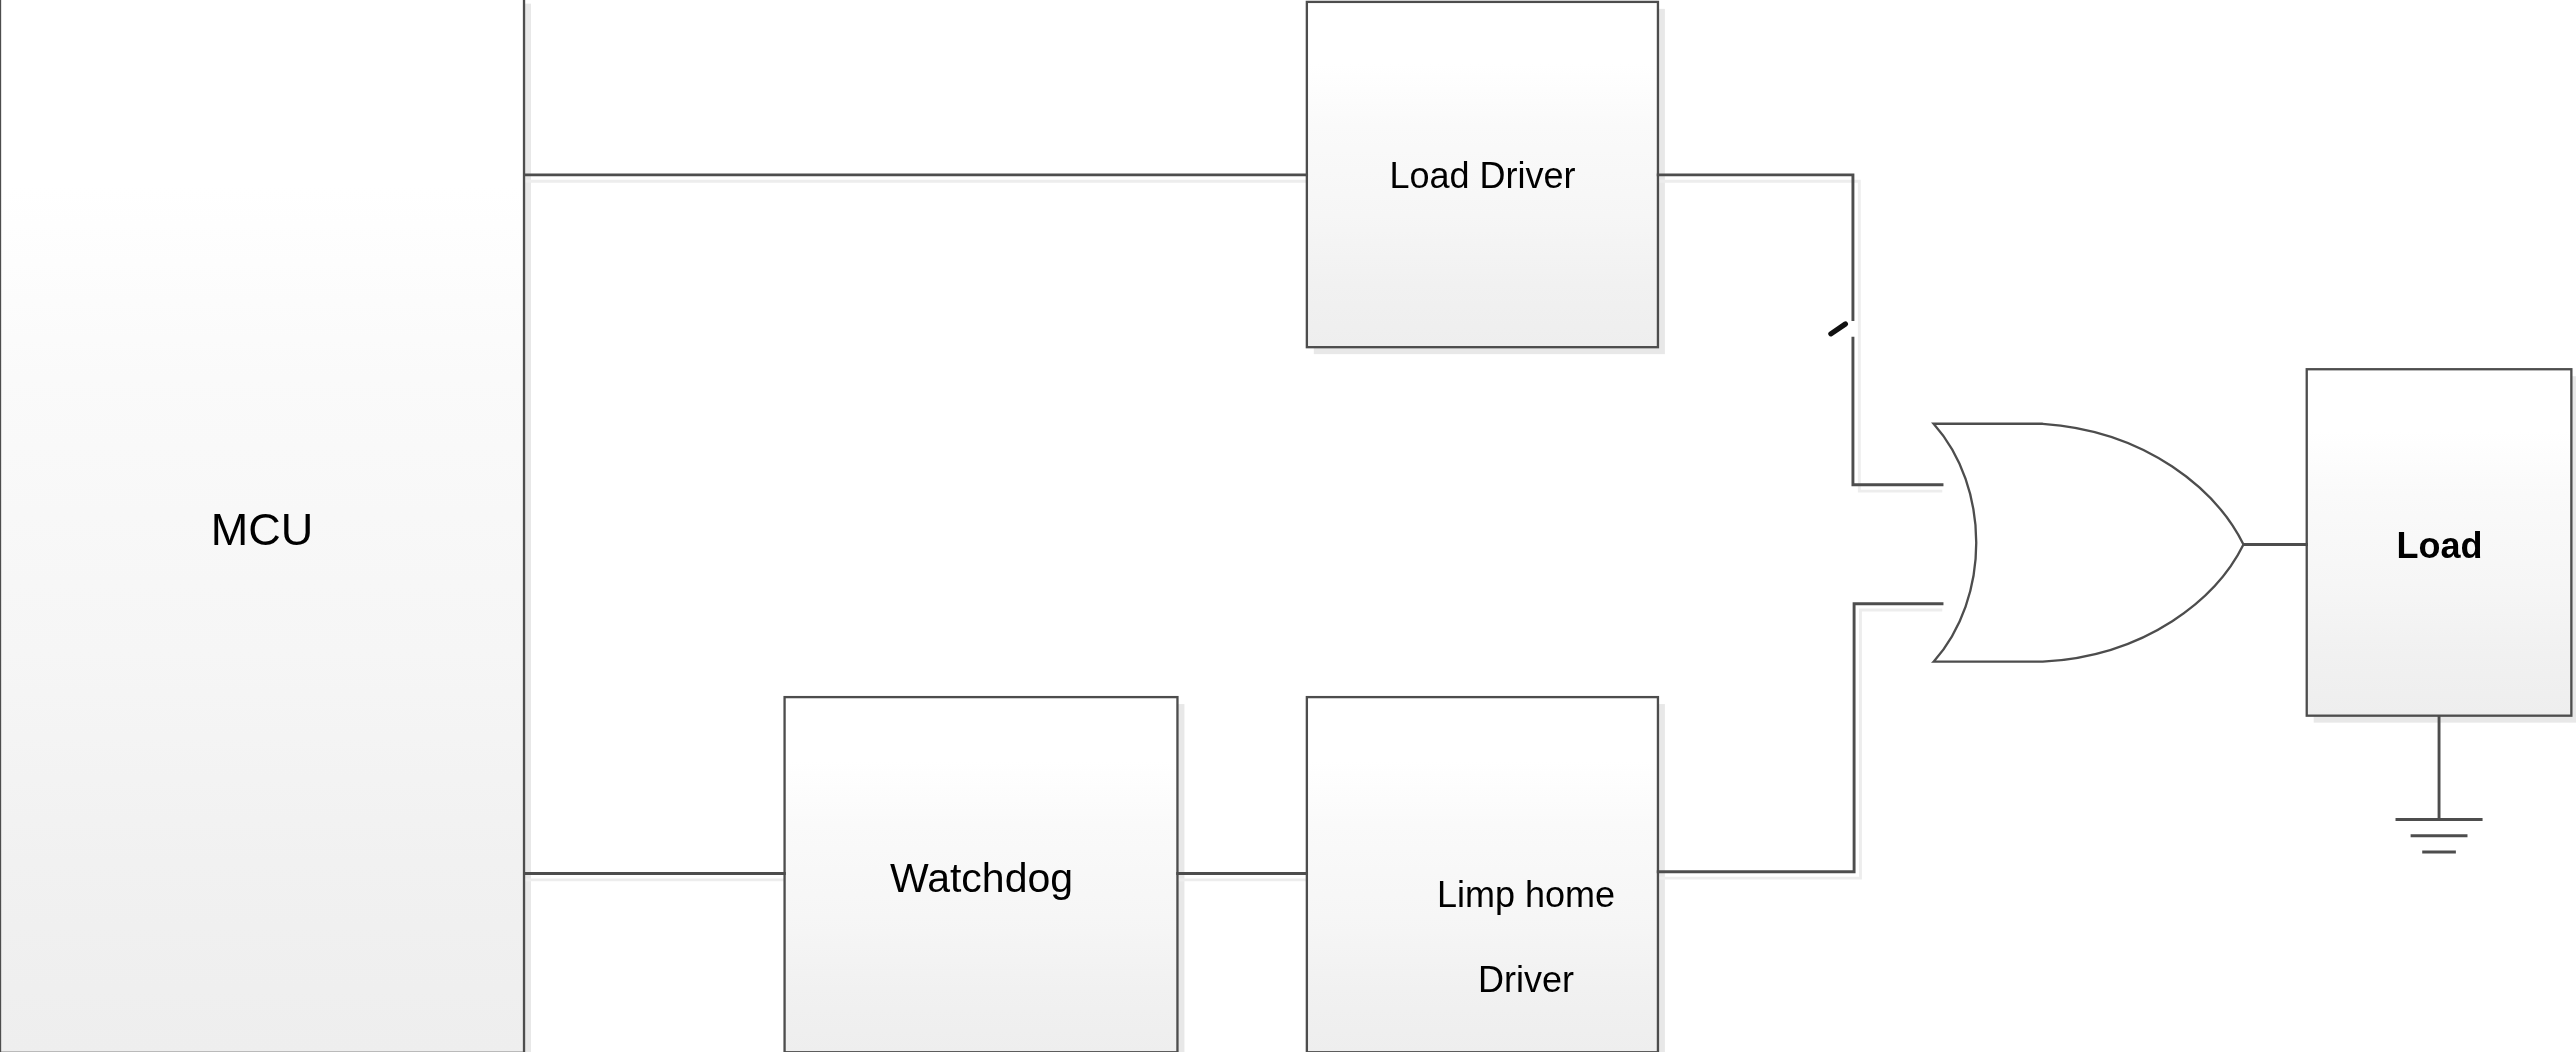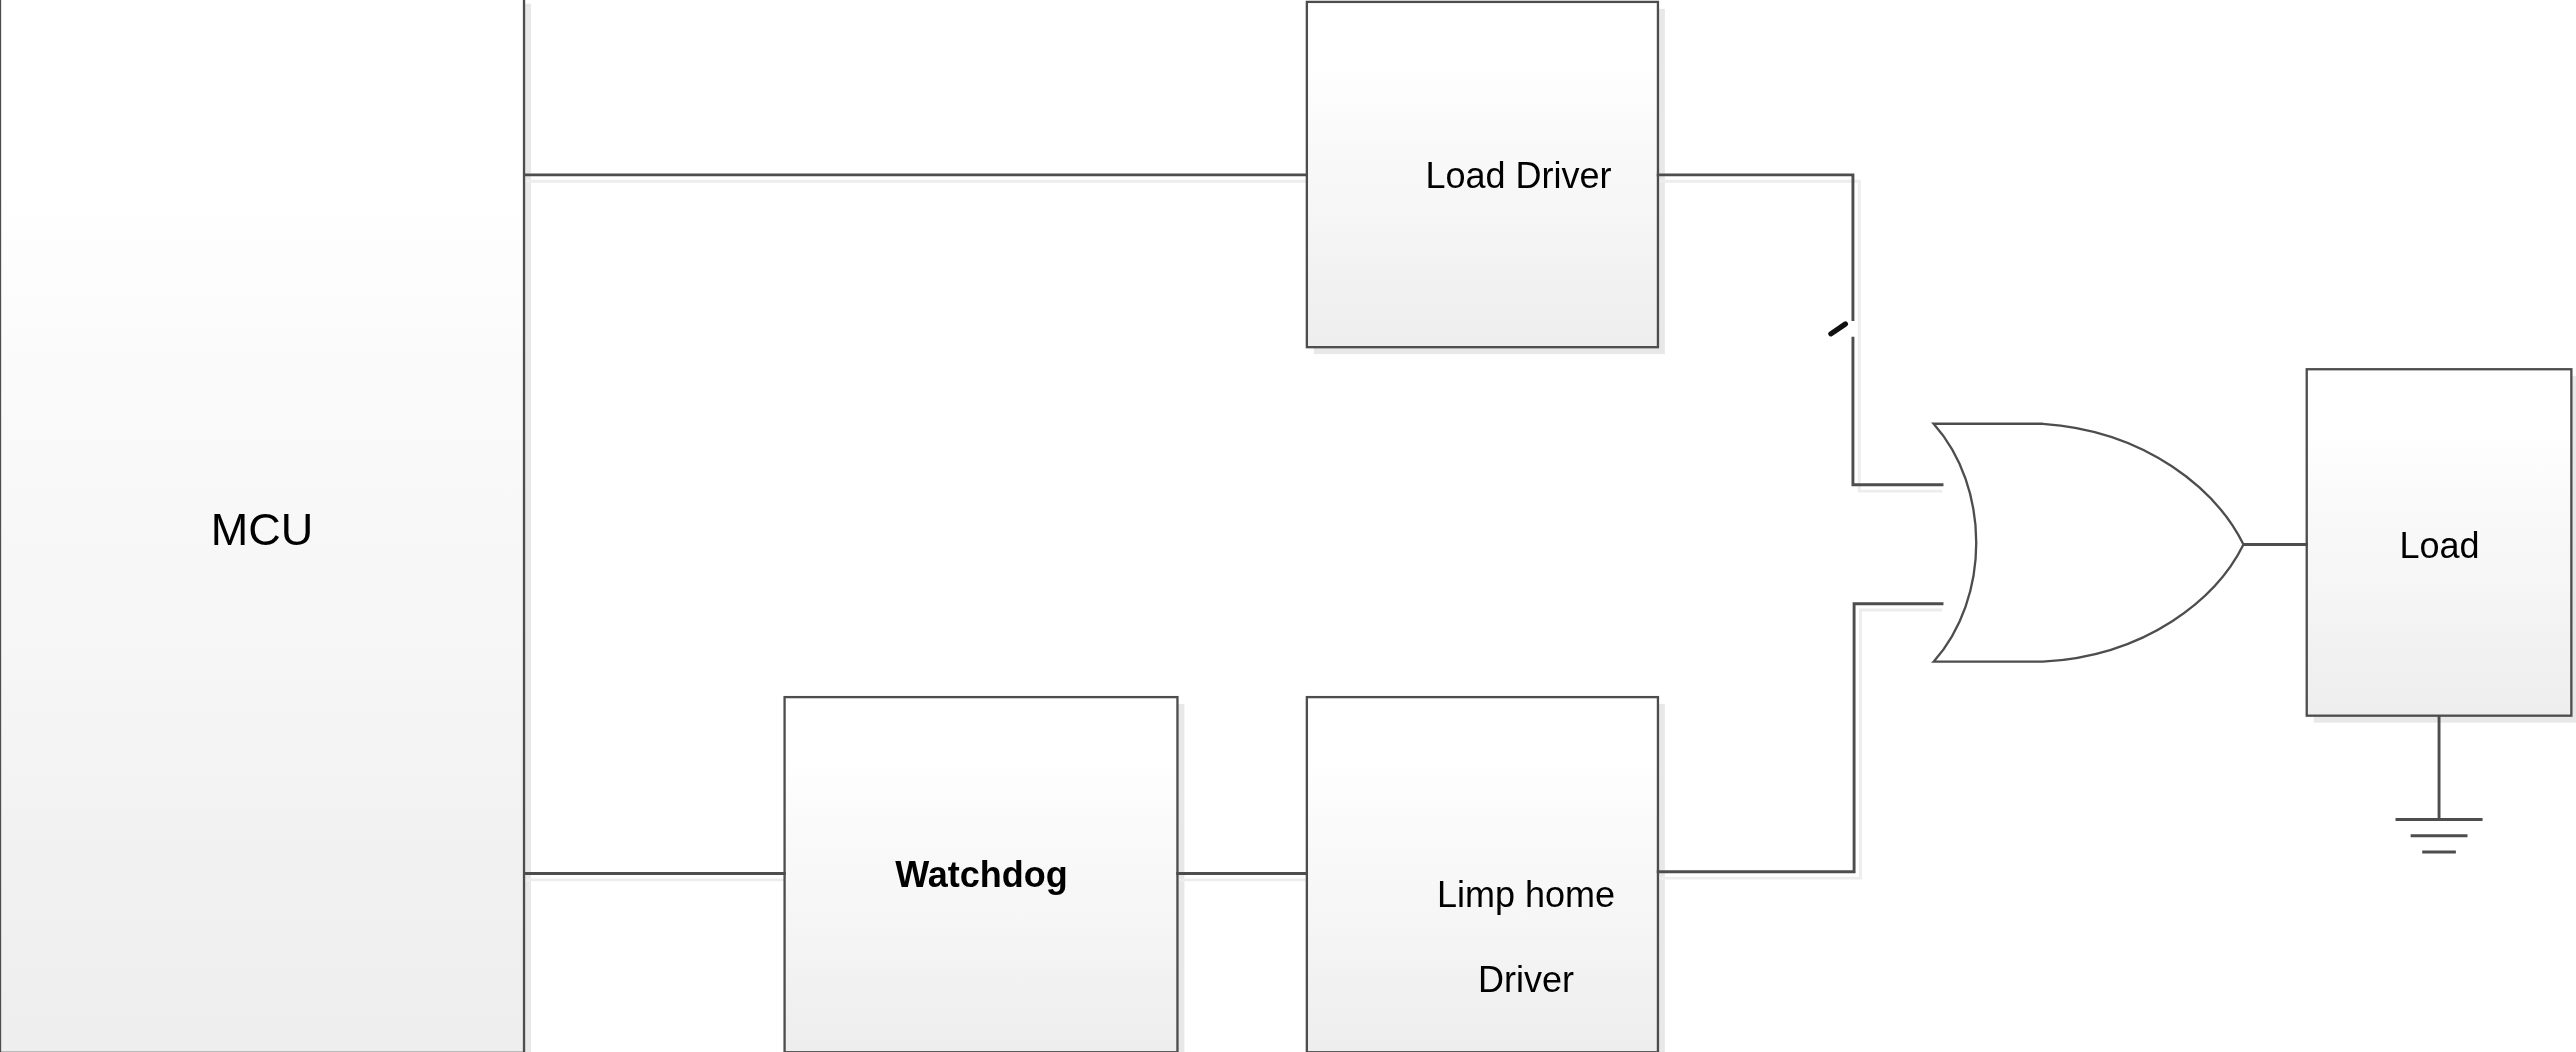--- a/index.html
+++ b/index.html
@@ -99,25 +99,25 @@
 
     <g stroke="#4d4d4d" stroke-width="5" stroke-linecap="butt">
       <line x1="4128" y1="1412" x2="4278" y2="1412"></line>
       <line x1="4154" y1="1440" x2="4252" y2="1440"></line>
       <line x1="4174" y1="1468" x2="4232" y2="1468"></line>
     </g>
   </svg>
 
   <div class="blk-label" style="left:0px;  top:503px;  width:524px; font-size:45px;">MCU</div>
 
-  <div class="blk-label" style="left:1307px; top:155px; width:351px; font-size:36px;padding-left:36px;">Load Driver</div>
+  <div class="blk-label" style="left:1307px; top:155px; width:351px; font-size:36px;">Load Driver</div>
 
-  <div class="blk-label" style="left:785px; top:854px; width:393px; font-size:36px;font-weight:bold;">Watchdog</div>
+  <div class="blk-label" style="left:785px; top:854px; width:393px; font-size:41px;">Watchdog</div>
 
   <div class="blk-label" style="left:1295px; top:832px; width:422px; font-size:36px;">
     <span>Limp home</span><br>
     <span>Driver</span>
   </div>
 
-  <div class="blk-label" style="left:2307px; top:525px; width:265px; font-size:36px;">Load</div>
+  <div class="blk-label" style="left:2307px; top:525px; width:265px; font-size:36px;font-weight:bold;">Load</div>
 
 </div>
 
 
 </body></html>

